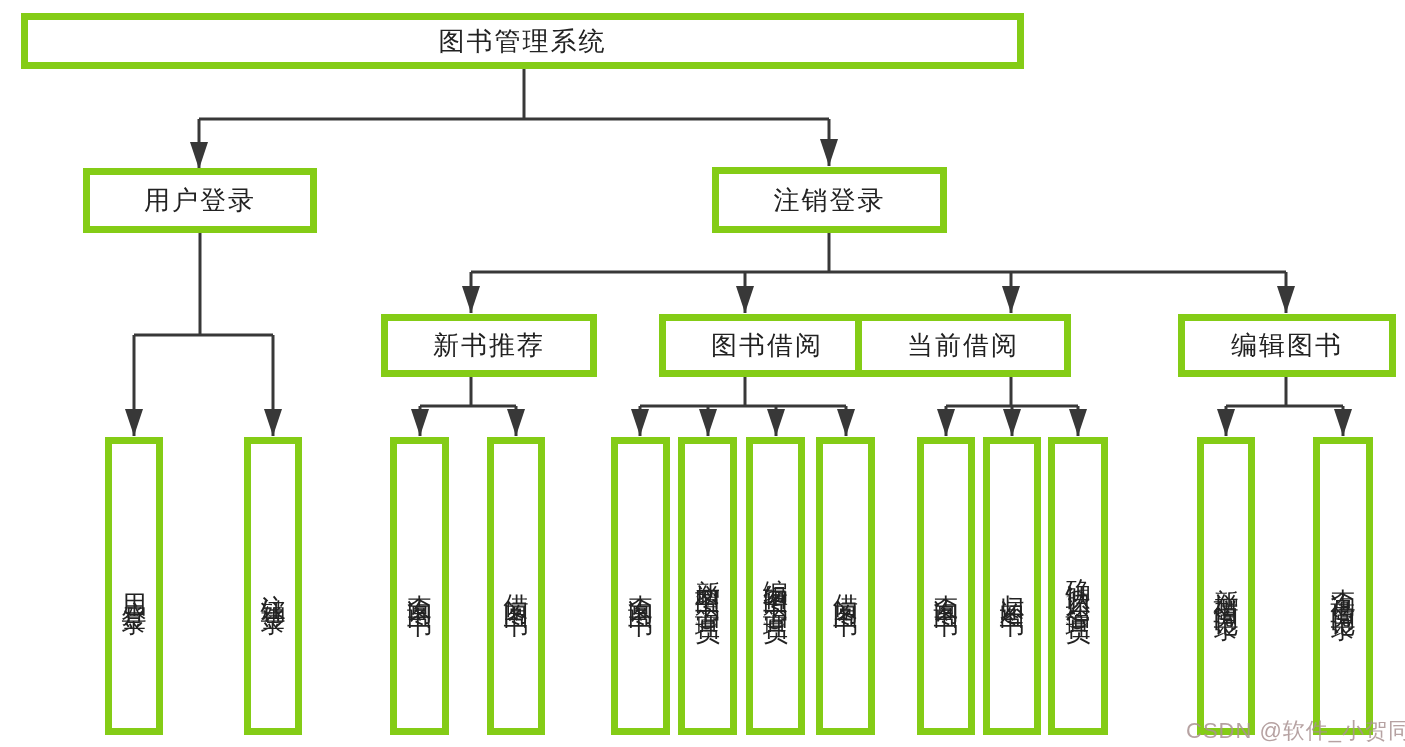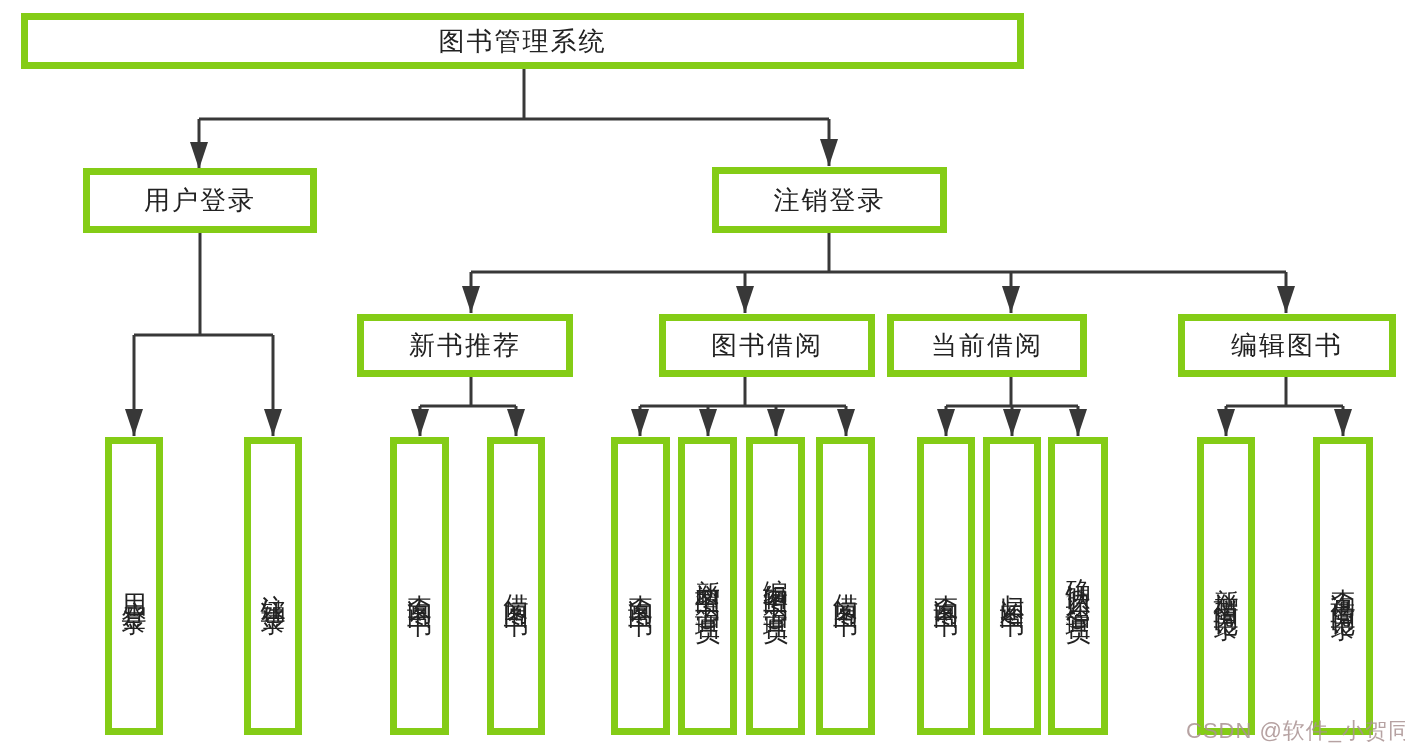--- a/index.html
+++ b/index.html
@@ -121,27 +121,27 @@
     <span class="hlabel">图书管理系统</span>
   </div>
 
   <div class="node" style="left:83px; top:168px; width:234px; height:65px">
     <span class="hlabel">用户登录</span>
   </div>
   <div class="node" style="left:712px; top:167px; width:235px; height:66px">
     <span class="hlabel">注销登录</span>
   </div>
 
-  <div class="node" style="left:357px; top:314px; width:216px; height:63px">
+  <div class="node" style="left:381px; top:314px; width:216px; height:63px">
     <span class="hlabel">新书推荐</span>
   </div>
   <div class="node" style="left:659px; top:314px; width:216px; height:63px">
     <span class="hlabel">图书借阅</span>
   </div>
-  <div class="node" style="left:887px; top:314px; width:200px; height:63px">
+  <div class="node" style="left:855px; top:314px; width:216px; height:63px">
     <span class="hlabel">当前借阅</span>
   </div>
   <div class="node" style="left:1178px; top:314px; width:218px; height:63px">
     <span class="hlabel">编辑图书</span>
   </div>
 
   <div class="node" style="left:105px; top:437px; width:58px; height:298px">
     <span class="vlabel">用户登录</span>
   </div>
   <div class="node" style="left:244px; top:437px; width:58px; height:298px">

